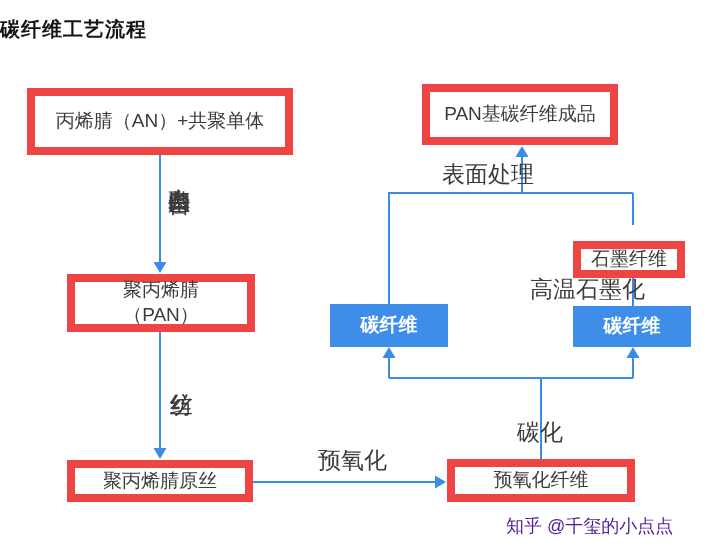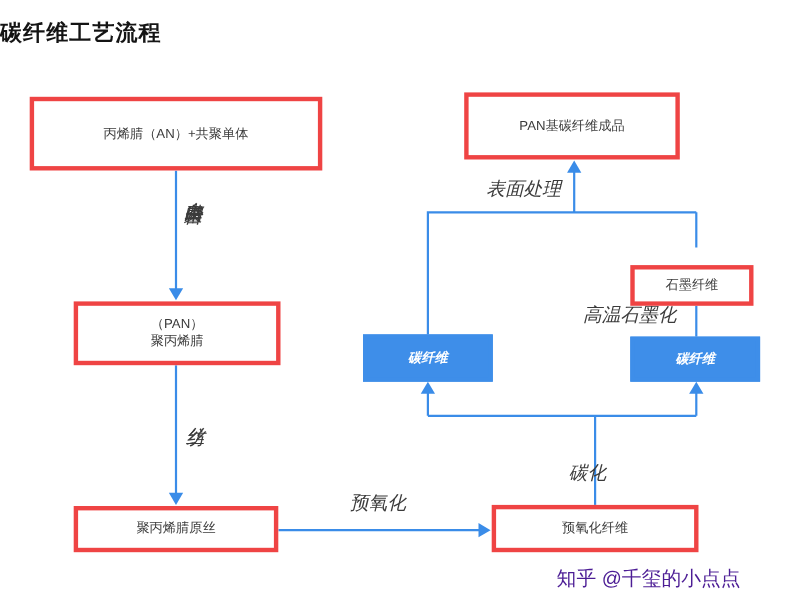--- a/index.html
+++ b/index.html
@@ -25,54 +25,52 @@
     font-size: 20px;
     font-weight: bold;
     color: #141414;
     letter-spacing: 1px;
     z-index: 2;
   }
   .node {
     position: absolute;
     box-sizing: border-box;
     background: #ffffff;
-    border: 4px solid #ef4444;
+    border: 8px solid #ef4444;
     color: #3b3b3b;
     display: flex;
     flex-direction: column;
     align-items: center;
     justify-content: center;
     text-align: center;
-    font-size: 12px;
+    font-size: 19px;
     line-height: 1.3;
     z-index: 1;
   }
   .node.filled {
     background: #3e8ee9;
     border-color: #3e8ee9;
     color: #ffffff;
     font-weight: bold;
-    font-style: italic;
   }
   .node-an        { left: 27px;  top: 88px;  width: 266px; height: 67px; }
   .node-pan       { left: 67px;  top: 274px; width: 188px; height: 58px; }
   .node-precursor { left: 67px;  top: 460px; width: 186px; height: 42px; }
   .node-preox     { left: 447px; top: 459px; width: 188px; height: 43px; }
   .node-cf-left   { left: 330px; top: 304px; width: 118px; height: 43px; }
   .node-cf-right  { left: 573px; top: 306px; width: 118px; height: 41px; }
   .node-graphite  { left: 573px; top: 225px; width: 112px; height: 37px; margin-top: 16px; }
   .node-final     { left: 422px; top: 84px;  width: 196px; height: 61px; }
   .edge-label {
     position: absolute;
     color: #3b3b3b;
-    font-size: 17px;
+    font-size: 23px;
     line-height: 1.12;
     z-index: 2;
     white-space: nowrap;
-    font-style: italic;
   }
   .edge-label.vertical {
     writing-mode: vertical-rl;
     text-orientation: upright;
     letter-spacing: 1px;
     white-space: normal;
   }
   .lbl-polymerization { left: 166px; top: 170px; }
   .lbl-spinning       { left: 168px; top: 374px; }
   .lbl-preoxidation   { left: 318px; top: 448px; text-align: center; }
@@ -126,22 +124,22 @@
     <polygon class="conn-arrow" points="515.5,157 528.5,157 522,146"></polygon>
   </svg>
 
   <div class="title">碳纤维工艺流程</div>
 
   <div class="node node-an">
     <span>丙烯腈（AN）+共聚单体</span>
   </div>
 
   <div class="node node-pan">
+    <span>聚丙烯腈</span>
     <span>（PAN）</span>
-    <span>聚丙烯腈</span>
   </div>
 
   <div class="node node-precursor">
     <span>聚丙烯腈原丝</span>
   </div>
 
   <div class="node node-preox">
     <span>预氧化纤维</span>
   </div>
 

